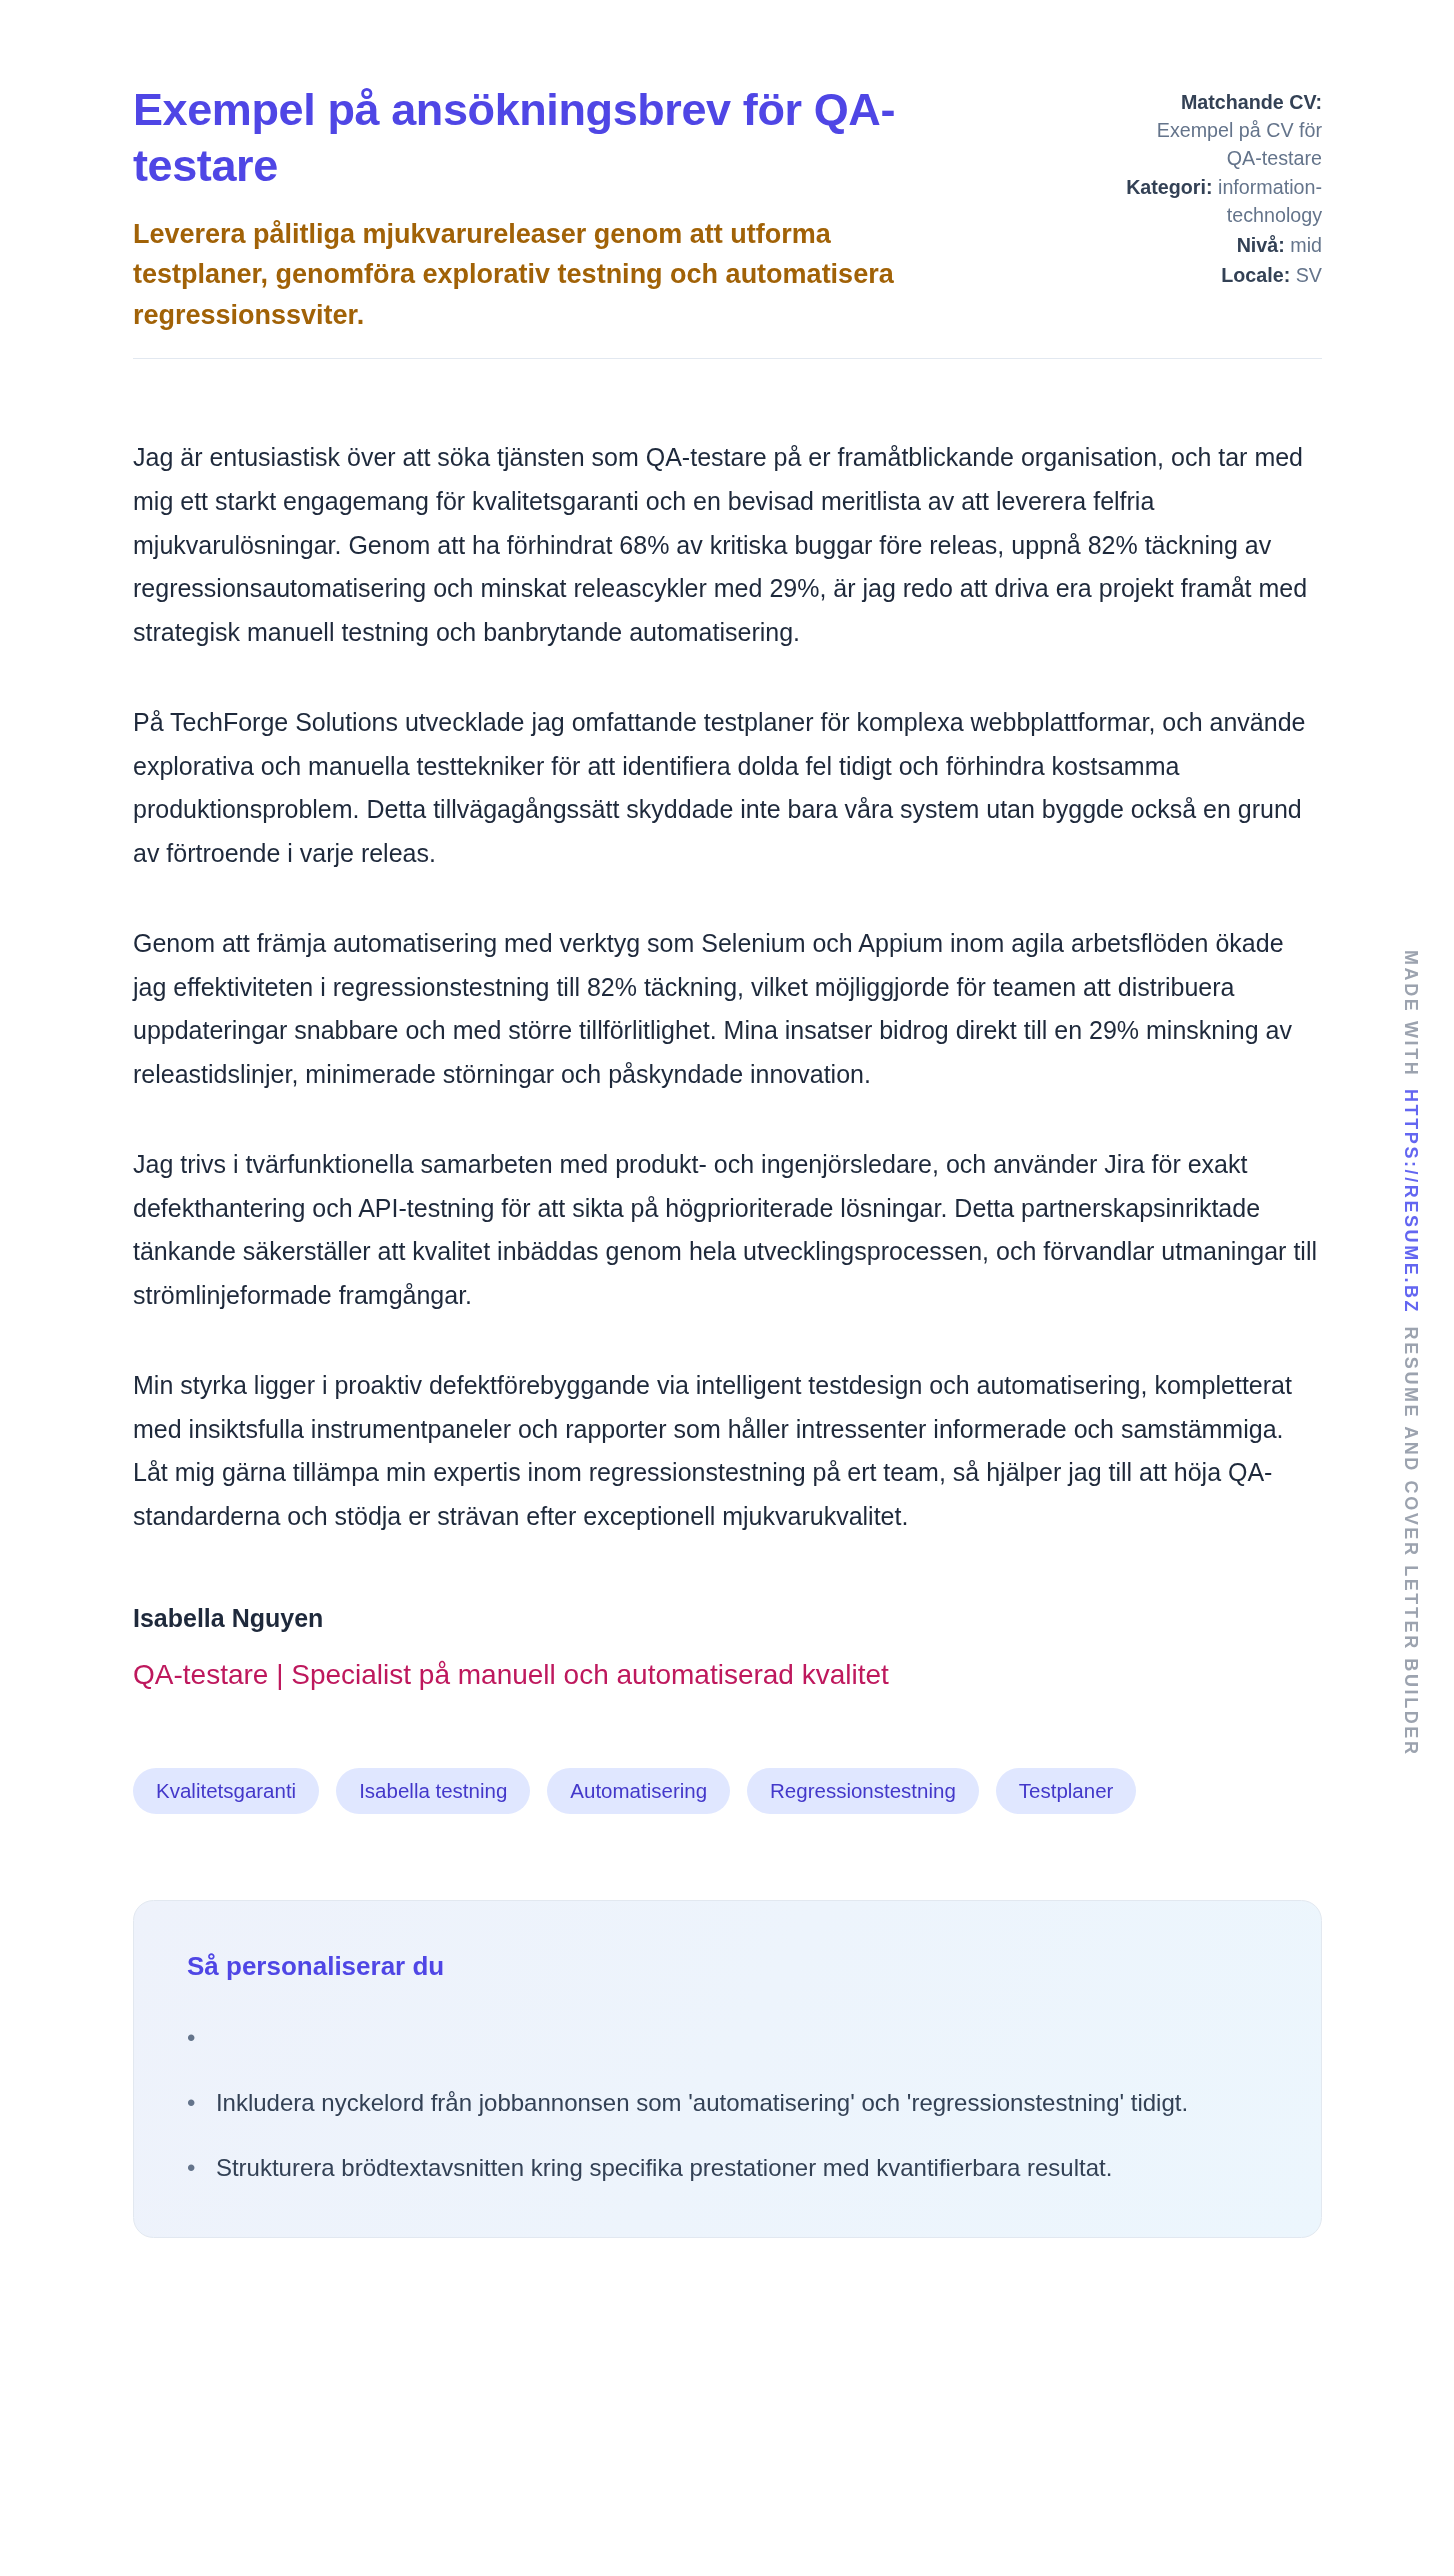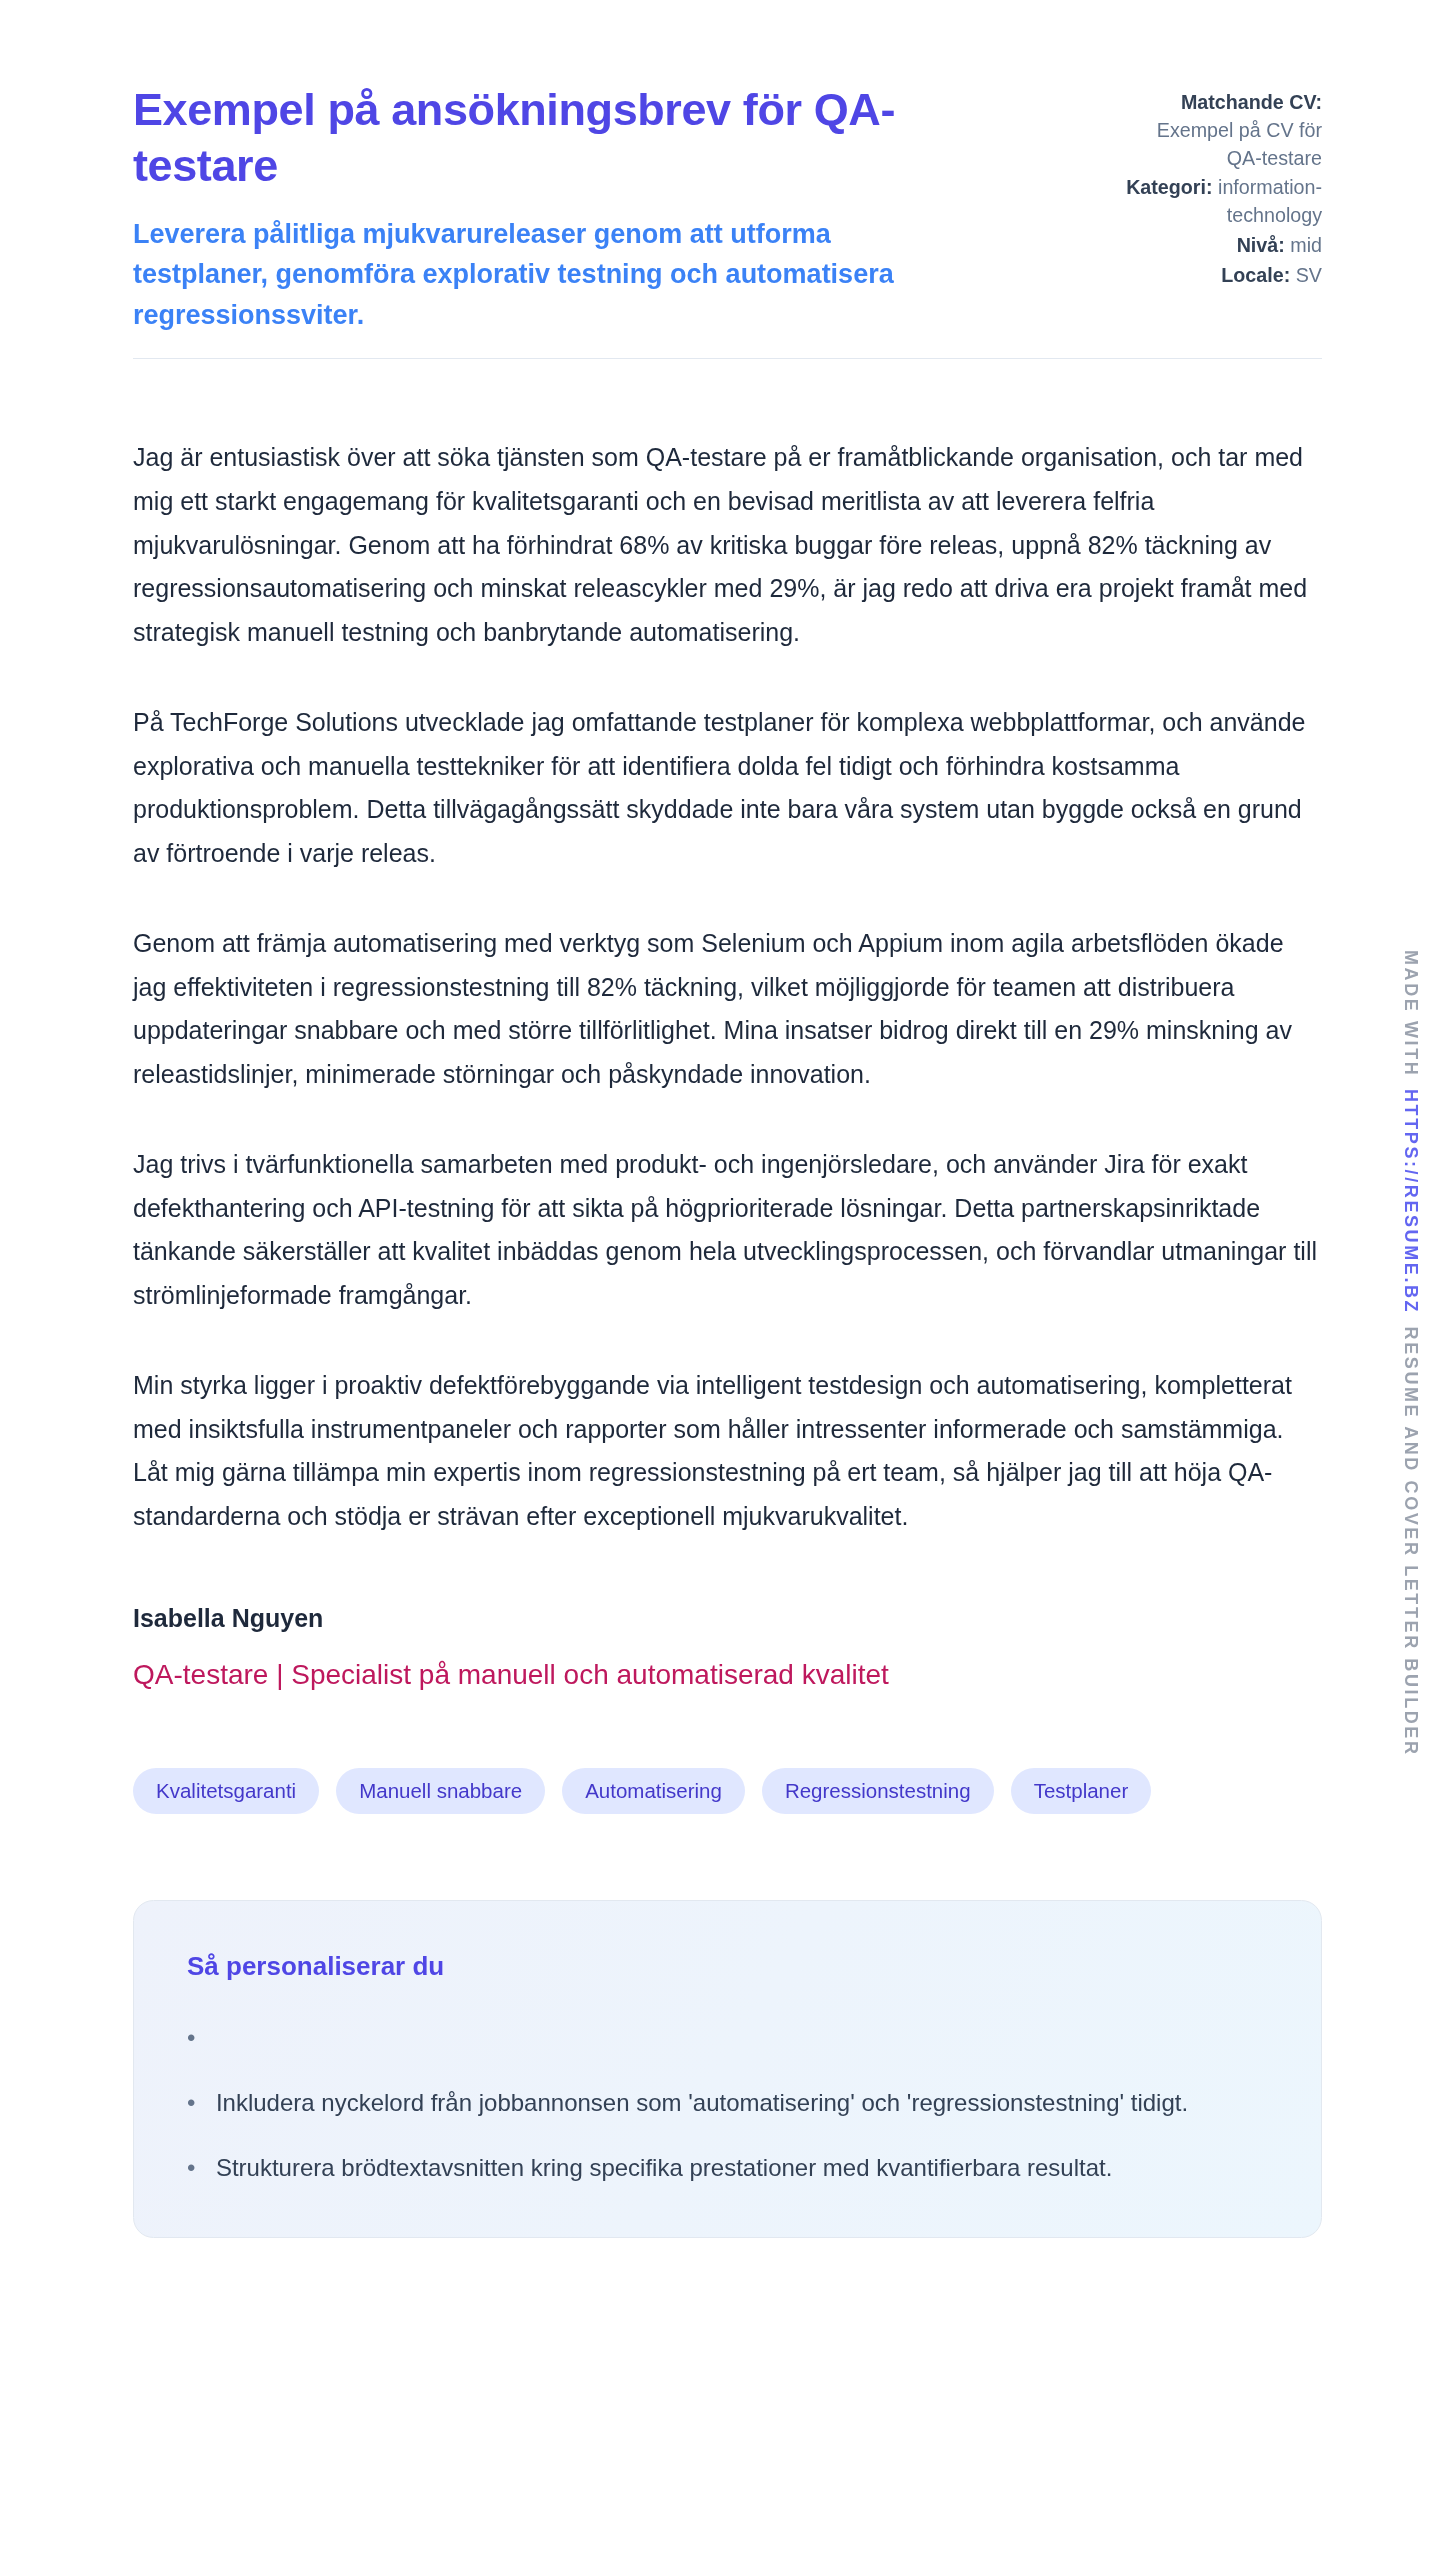--- a/index.html
+++ b/index.html
@@ -27,21 +27,21 @@
     color: #4f46e5;
     font-size: 45px;
     font-weight: 800;
     line-height: 1.25;
     letter-spacing: -0.4px;
   }
   .subtitle {
     margin-top: 19px;
     font-size: 27px;
     font-weight: 700;
-    color: #3b82f6;
+    color: #a16207;
     line-height: 1.5;
     max-width: 834px;
   }
   .meta {
     width: 199px;
     flex-shrink: 0;
     text-align: right;
     font-size: 19.7px;
     line-height: 1.42;
     color: #64748b;
@@ -159,21 +159,21 @@
     <p class="para">På TechForge Solutions utvecklade jag omfattande testplaner för komplexa webbplattformar, och använde explorativa och manuella testtekniker för att identifiera dolda fel tidigt och förhindra kostsamma produktionsproblem. Detta tillvägagångssätt skyddade inte bara våra system utan byggde också en grund av förtroende i varje releas.</p>
     <p class="para">Genom att främja automatisering med verktyg som Selenium och Appium inom agila arbetsflöden ökade jag effektiviteten i regressionstestning till 82% täckning, vilket möjliggjorde för teamen att distribuera uppdateringar snabbare och med större tillförlitlighet. Mina insatser bidrog direkt till en 29% minskning av releastidslinjer, minimerade störningar och påskyndade innovation.</p>
     <p class="para">Jag trivs i tvärfunktionella samarbeten med produkt- och ingenjörsledare, och använder Jira för exakt defekthantering och API-testning för att sikta på högprioriterade lösningar. Detta partnerskapsinriktade tänkande säkerställer att kvalitet inbäddas genom hela utvecklingsprocessen, och förvandlar utmaningar till strömlinjeformade framgångar.</p>
     <p class="para">Min styrka ligger i proaktiv defektförebyggande via intelligent testdesign och automatisering, kompletterat med insiktsfulla instrumentpaneler och rapporter som håller intressenter informerade och samstämmiga. Låt mig gärna tillämpa min expertis inom regressionstestning på ert team, så hjälper jag till att höja QA-standarderna och stödja er strävan efter exceptionell mjukvarukvalitet.</p>
     <p class="signature-name">Isabella Nguyen</p>
     <p class="signature-role">QA-testare | Specialist på manuell och automatiserad kvalitet</p>
   </section>
 
   <div class="tags">
     <span class="tag">Kvalitetsgaranti</span>
-    <span class="tag">Manuell snabbare</span>
+    <span class="tag">Isabella testning</span>
     <span class="tag">Automatisering</span>
     <span class="tag">Regressionstestning</span>
     <span class="tag">Testplaner</span>
   </div>
 
   <section class="tips">
     <h2 class="tips-title">Så personaliserar du</h2>
     <ul class="tips-list">
       <li class="tip">
         <span class="tip-bullet">•</span>

